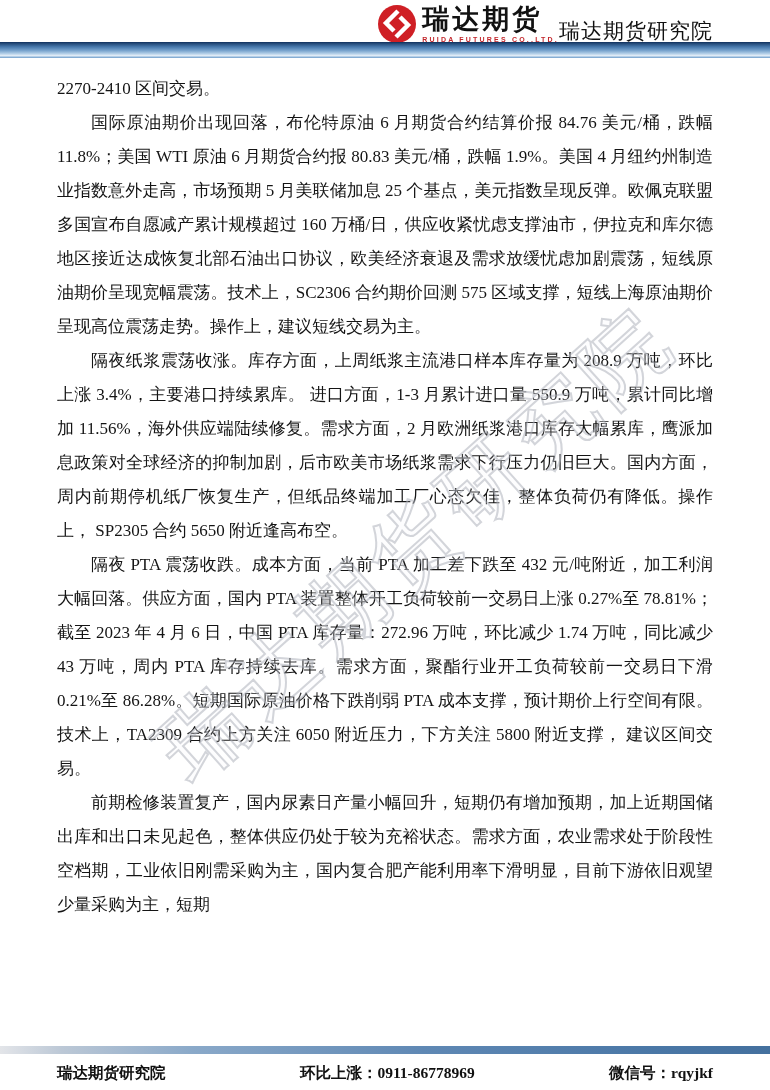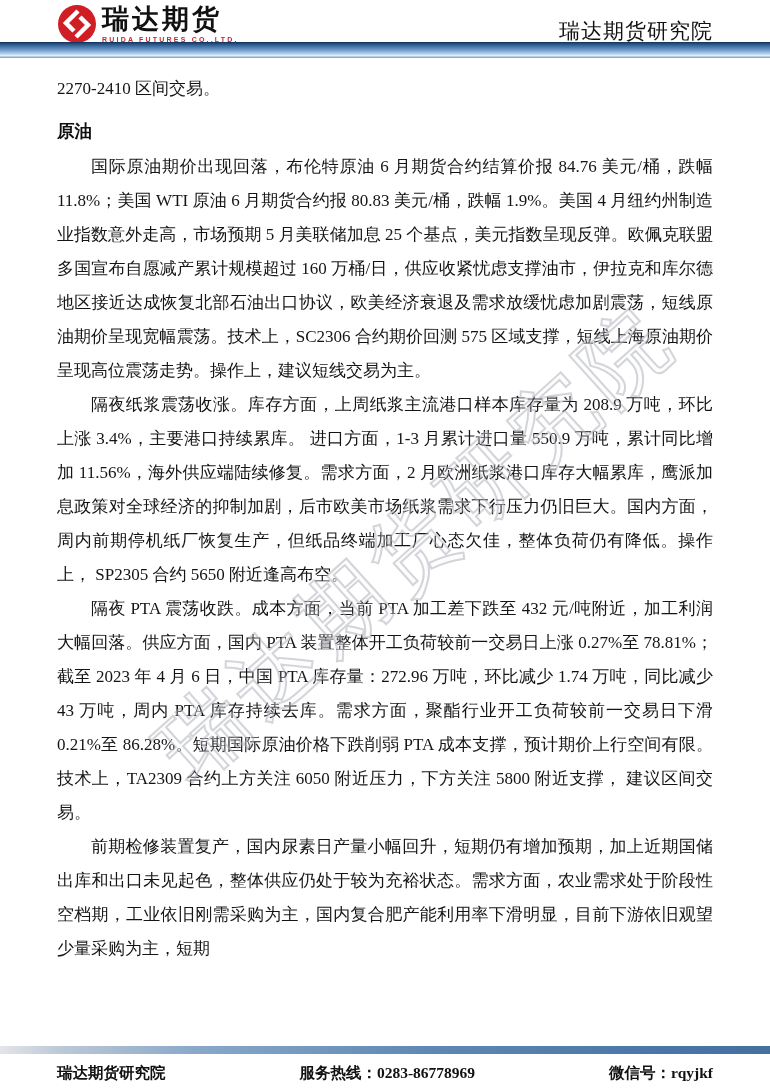--- a/index.html
+++ b/index.html
@@ -8,21 +8,21 @@
     background:#ffffff;
     font-family:"Liberation Serif","DejaVu Serif",serif;
     color:#1a1a1a;
     overflow:hidden;
   }
   .page { position:relative; width:770px; height:1090px; background:#fff; }
 
   
   .hdr {
     position:absolute; top:0; left:0; width:770px; height:42px;
-    display:flex; justify-content:space-between; align-items:flex-start;
+    display:flex; justify-content:flex-end; align-items:flex-start;
     padding:4px 57px 0 57px;
   }
   .logo { display:flex; align-items:flex-start; gap:5px; }
   .emblem { width:40px; height:40px; flex:0 0 auto; }
   .logo-text { display:flex; flex-direction:column; line-height:1; }
   .brand-cn {
     font-family:"Liberation Sans","DejaVu Sans",sans-serif;
     font-size:27px; font-weight:bold; color:#111; letter-spacing:3px; margin-top:2px;
   }
   .brand-en {
@@ -104,39 +104,38 @@
   </div>
 
   <div class="hdr-bar"></div>
 
   <div class="watermark">瑞达期货研究院</div>
 
   <div class="content">
     <p class="body-text intro">2270-2410 区间交易。</p>
 
     <section>
-      <h2 class="sec-head">原油</h2>
       <p class="body-text">国际原油期价出现回落，布伦特原油 6 月期货合约结算价报 84.76 美元/桶，跌幅 11.8%；美国 WTI 原油 6 月期货合约报 80.83 美元/桶，跌幅 1.9%。美国 4 月纽约州制造业指数意外走高，市场预期 5 月美联储加息 25 个基点，美元指数呈现反弹。欧佩克联盟多国宣布自愿减产累计规模超过 160 万桶/日，供应收紧忧虑支撑油市，伊拉克和库尔德地区接近达成恢复北部石油出口协议，欧美经济衰退及需求放缓忧虑加剧震荡，短线原油期价呈现宽幅震荡。技术上，SC2306 合约期价回测 575 区域支撑，短线上海原油期价呈现高位震荡走势。操作上，建议短线交易为主。</p>
     </section>
 
     <section>
       <p class="body-text">隔夜纸浆震荡收涨。库存方面，上周纸浆主流港口样本库存量为 208.9 万吨，环比上涨 3.4%，主要港口持续累库。 进口方面，1-3 月累计进口量 550.9 万吨，累计同比增加 11.56%，海外供应端陆续修复。需求方面，2 月欧洲纸浆港口库存大幅累库，鹰派加息政策对全球经济的抑制加剧，后市欧美市场纸浆需求下行压力仍旧巨大。国内方面，周内前期停机纸厂恢复生产，但纸品终端加工厂心态欠佳，整体负荷仍有降低。操作上， SP2305 合约 5650 附近逢高布空。</p>
     </section>
 
     <section>
       <p class="body-text">隔夜 PTA 震荡收跌。成本方面，当前 PTA 加工差下跌至 432 元/吨附近，加工利润大幅回落。供应方面，国内 PTA 装置整体开工负荷较前一交易日上涨 0.27%至 78.81%；截至 2023 年 4 月 6 日，中国 PTA 库存量：272.96 万吨，环比减少 1.74 万吨，同比减少 43 万吨，周内 PTA 库存持续去库。需求方面，聚酯行业开工负荷较前一交易日下滑 0.21%至 86.28%。短期国际原油价格下跌削弱 PTA 成本支撑，预计期价上行空间有限。技术上，TA2309 合约上方关注 6050 附近压力，下方关注 5800 附近支撑，  建议区间交易。</p>
     </section>
 
     <section>
       <p class="body-text">前期检修装置复产，国内尿素日产量小幅回升，短期仍有增加预期，加上近期国储出库和出口未见起色，整体供应仍处于较为充裕状态。需求方面，农业需求处于阶段性空档期，工业依旧刚需采购为主，国内复合肥产能利用率下滑明显，目前下游依旧观望少量采购为主，短期</p>
     </section>
   </div>
 
   <div class="ftr">
     <div class="ftr-bar"></div>
     <div class="ftr-row">
       <span>瑞达期货研究院</span>
-      <span><span>服务热线：</span><span>0283-86778969</span></span>
+      <span><span>环比上涨：</span><span>0911-86778969</span></span>
       <span><span>微信号：</span><span>rqyjkf</span></span>
     </div>
   </div>
 
 </div>
 
 </body></html>

